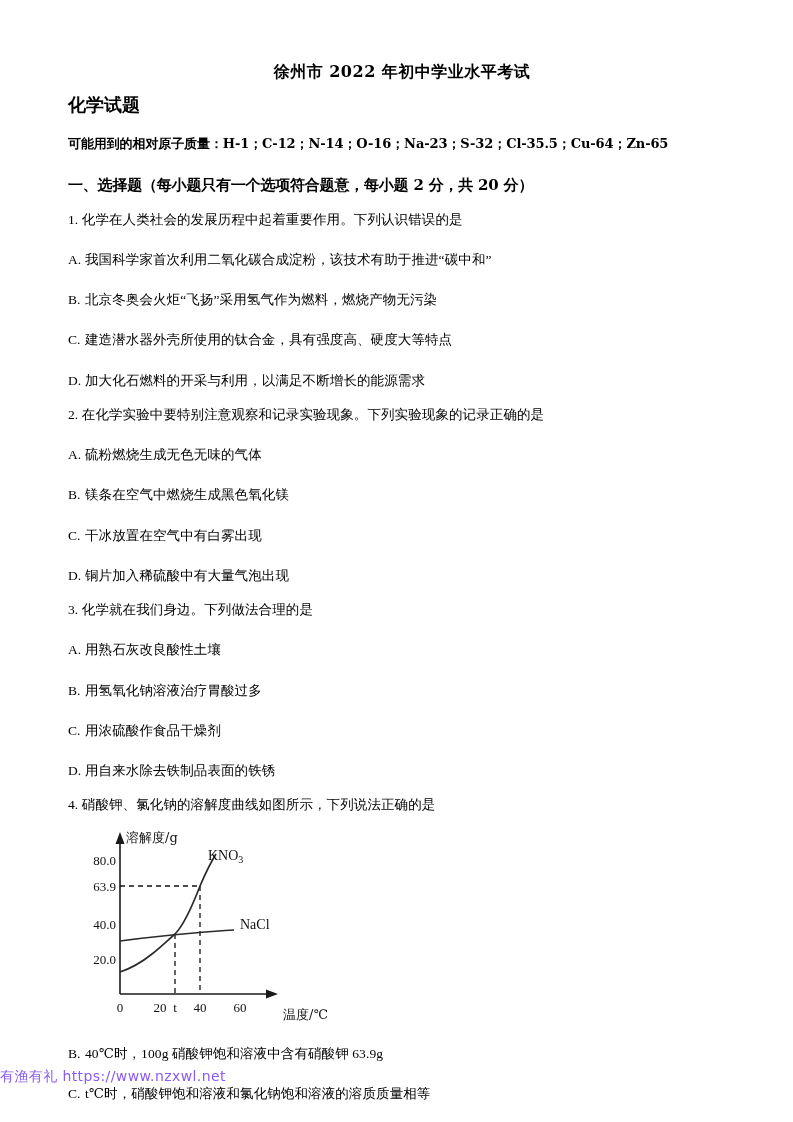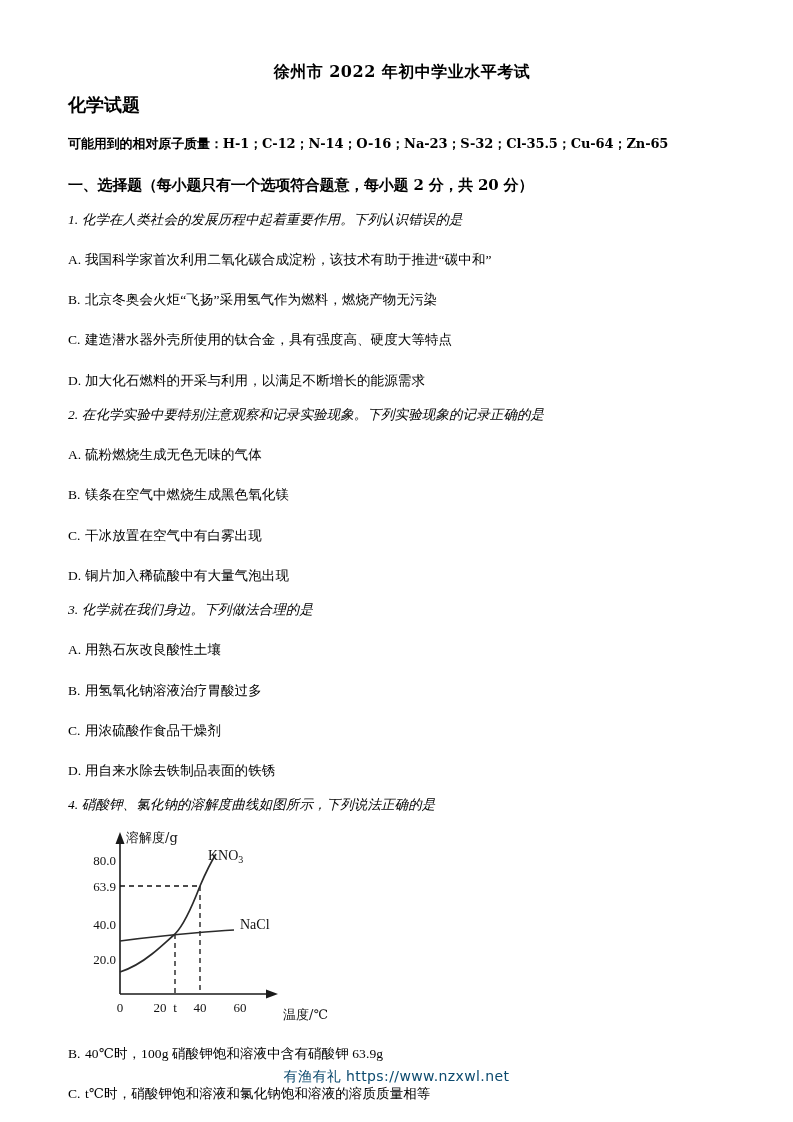--- a/index.html
+++ b/index.html
@@ -68,21 +68,20 @@
   }
 
   
   .question {
     margin-top: 14px;
   }
   .q-stem {
     font-size: 13.5px;
     line-height: 1.5;
     letter-spacing: 0.1px;
-    font-style: italic;
   }
   .q-option {
     font-size: 13.5px;
     line-height: 1.5;
     margin-top: 20px;
     letter-spacing: 0.1px;
   }
   .opt-label {
     display: inline-block;
     min-width: 17px;
@@ -102,23 +101,22 @@
   .tick-text  { font-family: "Liberation Serif", serif; font-size: 13px; fill: #111; }
   .axis-label { font-family: "DejaVu Serif", serif; font-size: 13px; fill: #111; }
   .series-label { font-family: "Liberation Serif", serif; font-size: 14px; fill: #111; }
 
   
   .footer-watermark {
     position: absolute;
     left: 0;
     right: 0;
     top: 1068px;
-    text-align: center;
     font-size: 14px;
-    color: #0c4a6e;
+    color: #8b5cf6;
     font-family: "DejaVu Sans", "Liberation Sans", sans-serif;
     letter-spacing: 0.4px;
   }
 </style>
 </head>
 <body>
 
 <div class="page">
   <div class="content">
 

